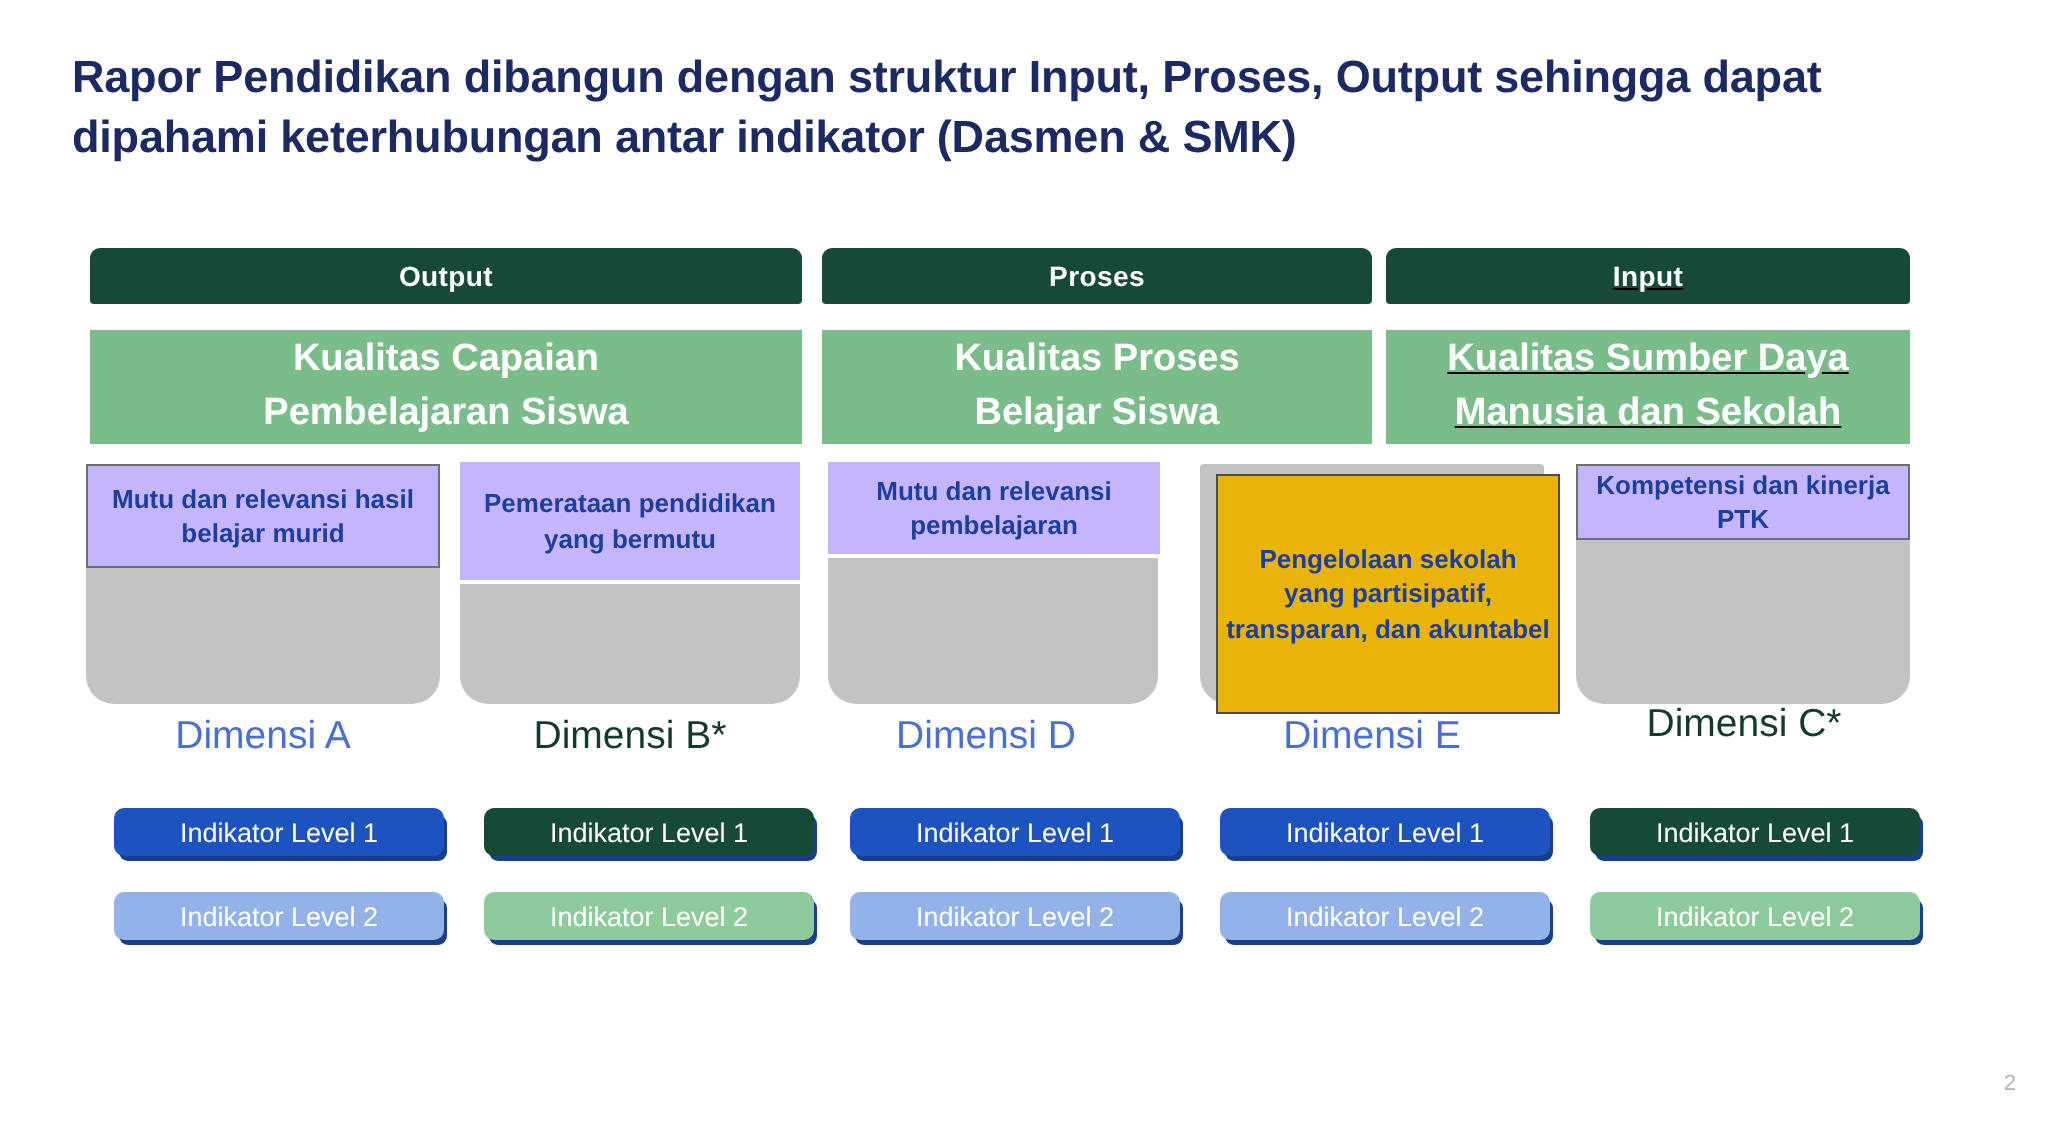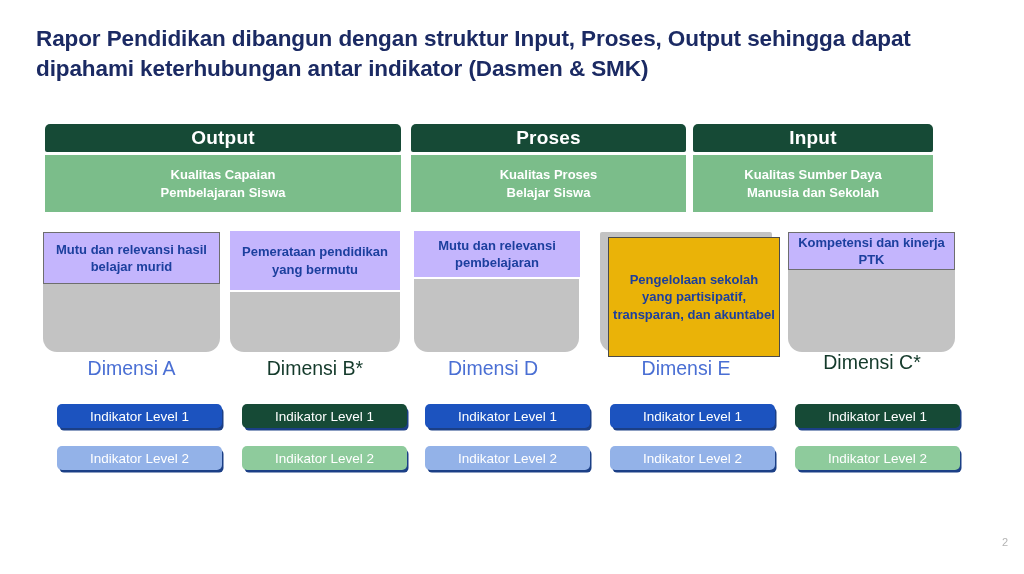--- a/index.html
+++ b/index.html
@@ -34,33 +34,33 @@
 
   
   .cat {
     position: absolute;
   }
   .cat-head {
     height: 28px;
     background: #164a36;
     border-radius: 5px 5px 2px 2px;
     color: #ffffff;
-    font-size: 19px;
+    font-size: 14px;
     font-weight: bold;
     display: flex;
     align-items: center;
     justify-content: center;
     letter-spacing: 0.2px;
   }
   .cat-sub {
-    margin-top: 3px;
+    margin-top: 13px;
     height: 57px;
     background: #7bbd8a;
     color: #ffffff;
-    font-size: 13px;
+    font-size: 19px;
     font-weight: bold;
     line-height: 1.38;
     text-align: center;
     display: flex;
     align-items: center;
     justify-content: center;
     padding: 0 6px;
   }
   .cat-sub span { display: block; }
 
@@ -149,21 +149,21 @@
   <div class="cat" style="left:411px; top:124px; width:275px;">
     <div class="cat-head">Proses</div>
     <div class="cat-sub">
       <div>
         <span>Kualitas Proses</span>
         <span>Belajar Siswa</span>
       </div>
     </div>
   </div>
 
-  <div class="cat" style="left:693px; top:124px; width:240px;">
+  <div class="cat" style="left:693px; top:124px; width:262px;text-decoration:underline;">
     <div class="cat-head">Input</div>
     <div class="cat-sub">
       <div>
         <span>Kualitas Sumber Daya</span>
         <span>Manusia dan Sekolah</span>
       </div>
     </div>
   </div>
 
   <div class="dim" style="left:0; top:0;">

